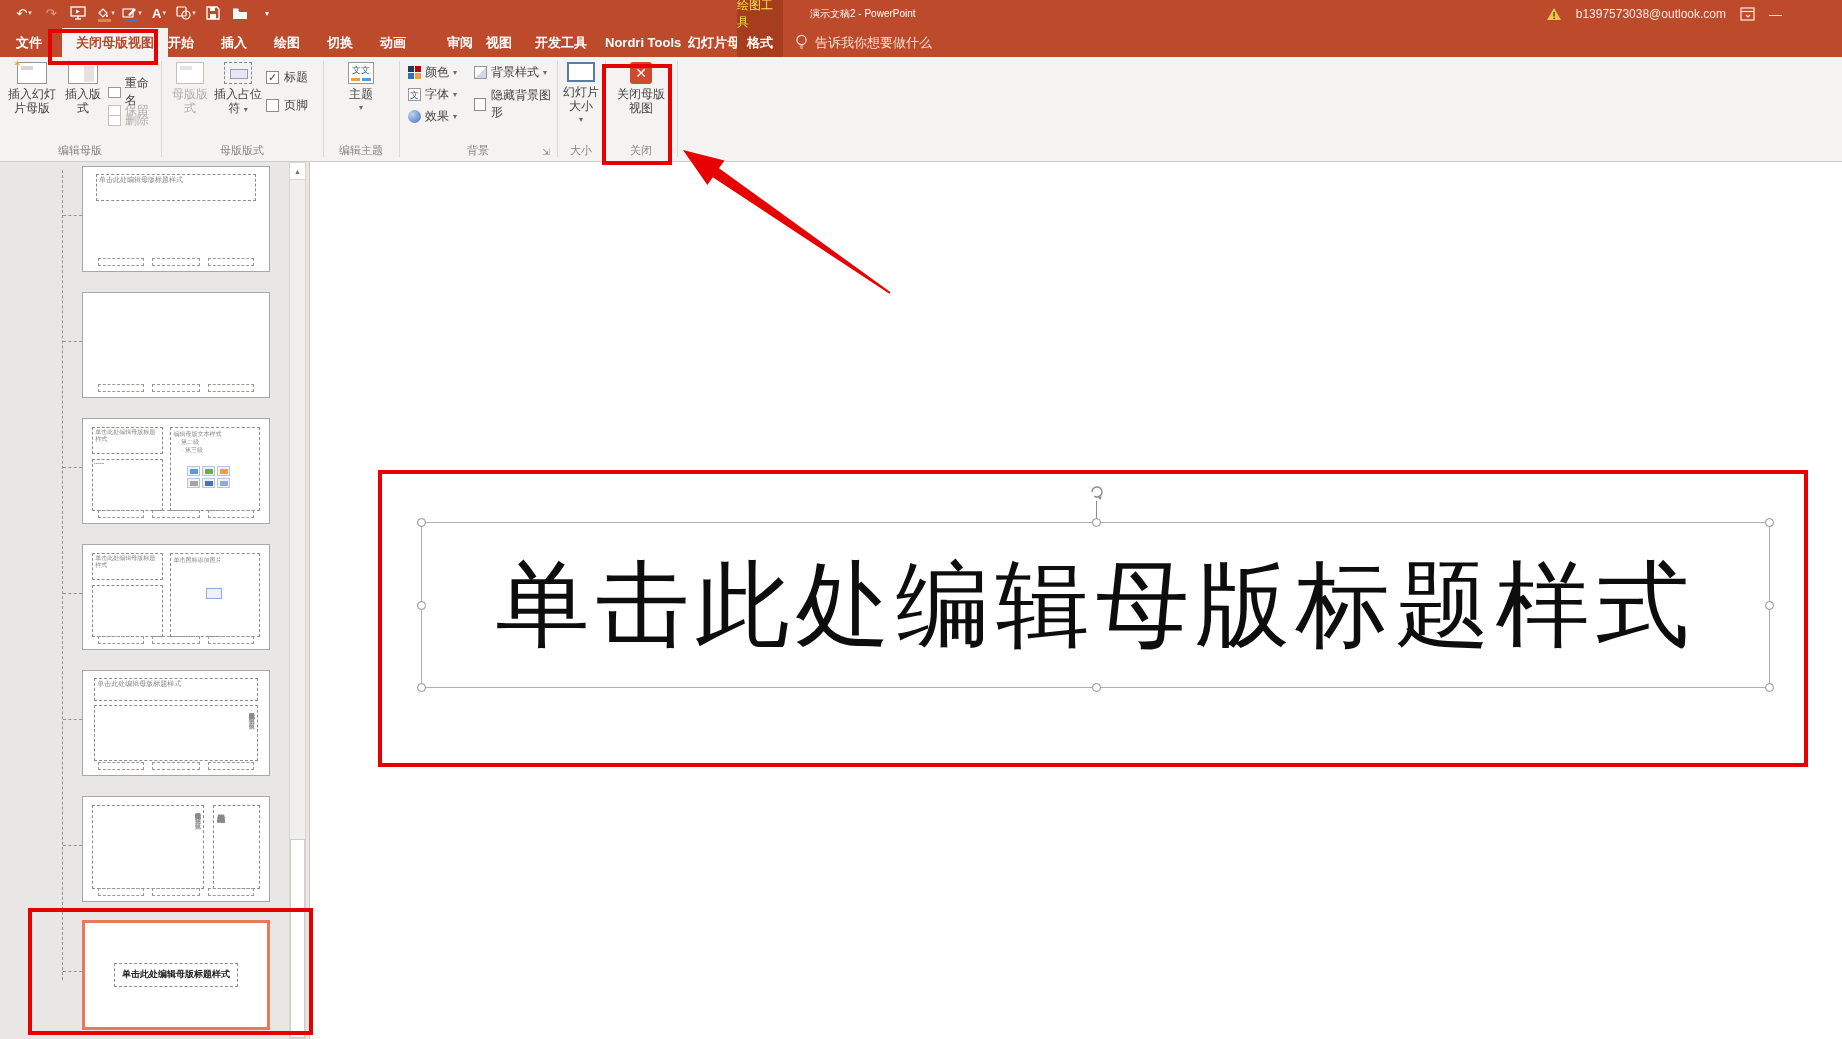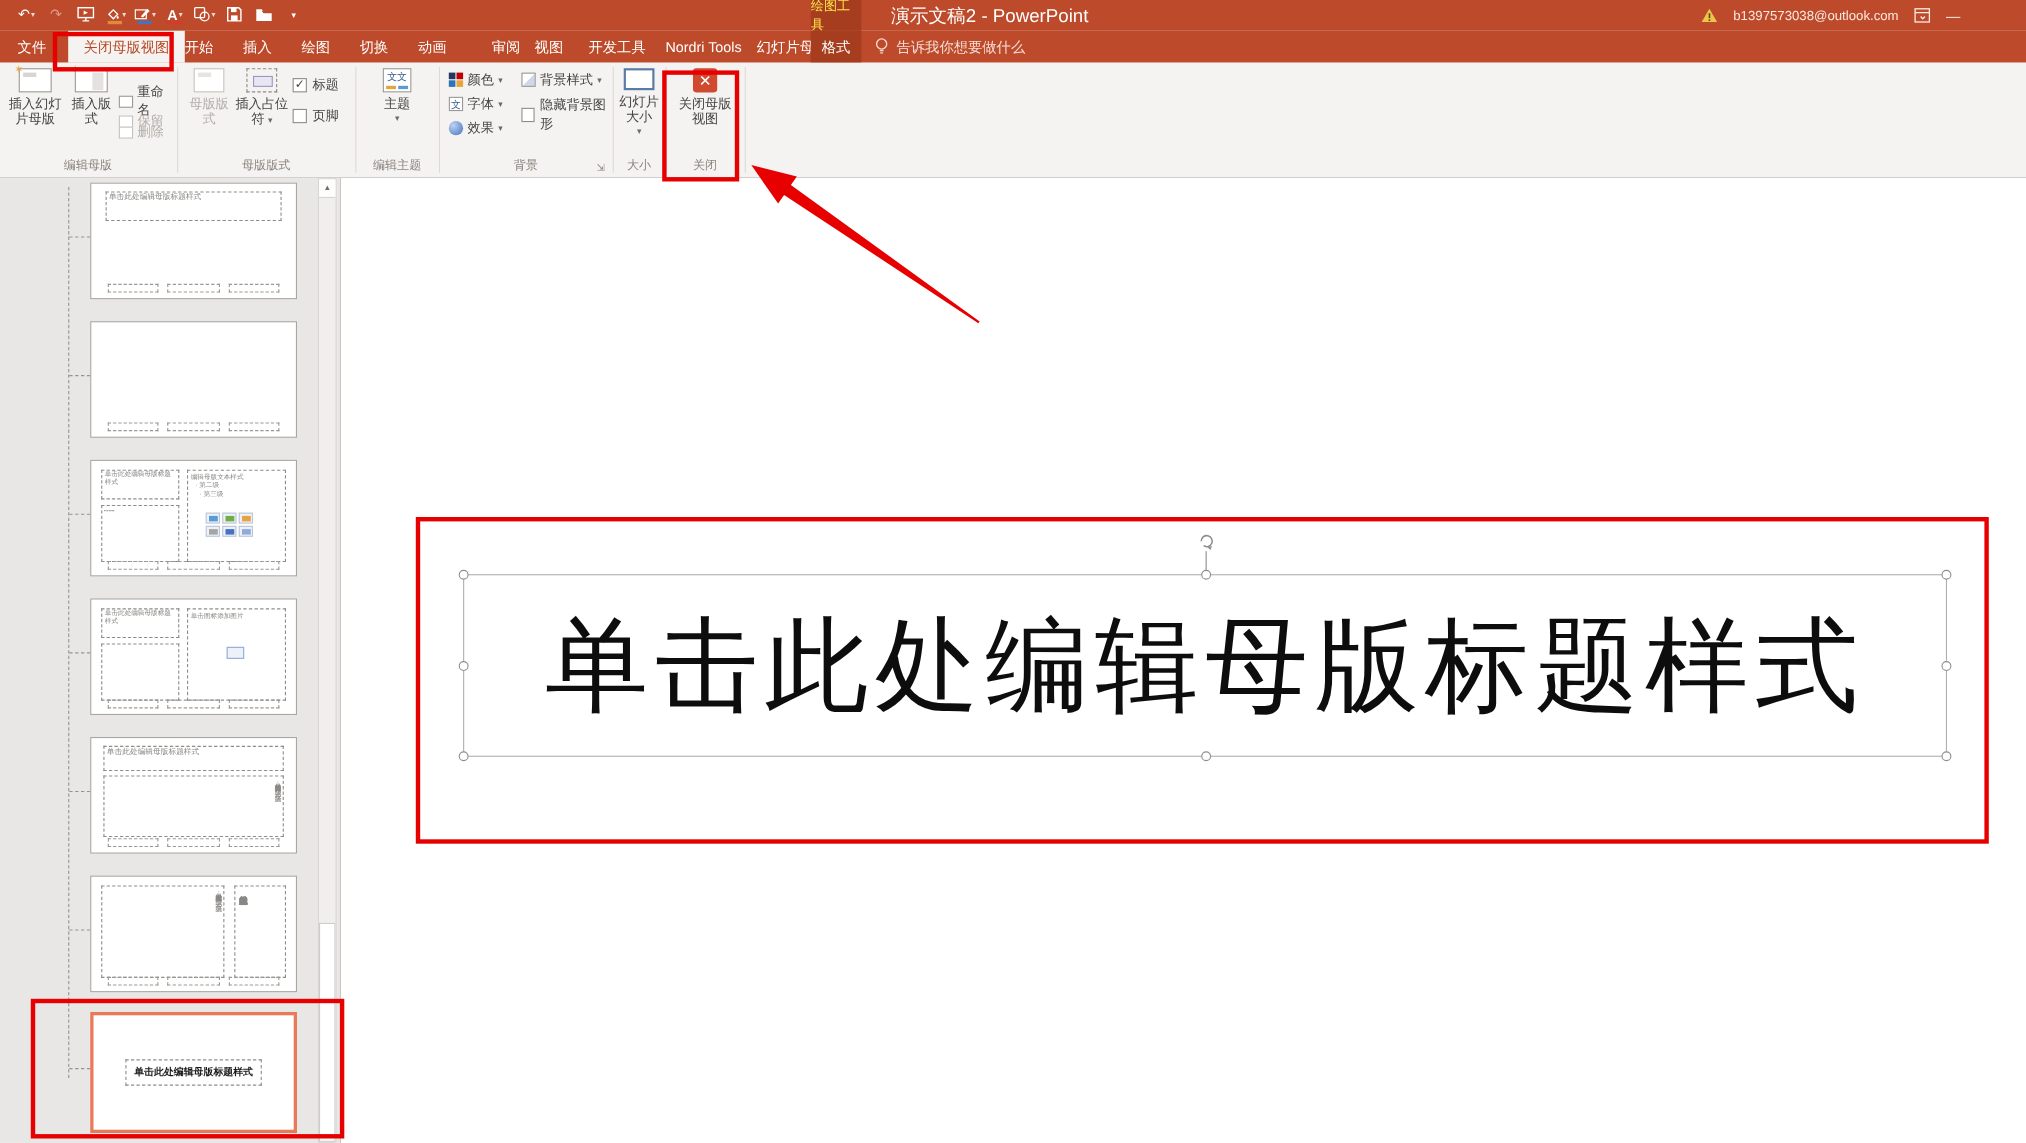--- a/index.html
+++ b/index.html
@@ -10,29 +10,29 @@
   .titlebar { position:absolute; left:0; top:0; width:1842px; height:28px; background:#bd4b2b; }
   .qat { position:absolute; left:14px; top:3px; display:flex; align-items:center; gap:7px; }
   .qat-ic { width:20px; height:20px; display:flex; align-items:center; justify-content:center;
             color:#fff; font-size:13px; position:relative; }
   .qat-ic.dim { opacity:.45; }
   .qat-ic .bar { position:absolute; left:3px; bottom:1px; width:13px; height:3px; }
   .qat-ic .dd { font-size:7px; margin-left:1px; color:#f3d9cf; }
   .ctx-header { position:absolute; left:737px; top:0; width:46px; height:28px; background:#a53d1e;
                 color:#fde047; font-size:12px; display:flex; align-items:center; justify-content:center; }
   .doc-title { position:absolute; left:810px; top:0; height:28px; display:flex; align-items:center;
-               color:#fff; font-size:17px; }
+               color:#fff; font-size:10px; }
   .tb-right { position:absolute; right:60px; top:0; height:28px; display:flex; align-items:center; gap:14px; }
   .email { color:#fbe9e2; font-size:12px; }
   .win-ic { color:#fbe9e2; font-size:13px; }
 
   
   .tabrow { position:absolute; left:0; top:28px; width:1842px; height:29px; background:#bd4b2b; }
   .tab { position:absolute; top:0; height:29px; display:flex; align-items:center;
-         color:#fff; font-size:13px; cursor:default; }
+         color:#fff; font-size:13px; cursor:default;font-weight:bold; }
   .tab.active { background:#f5f3f1; color:#b74825; padding:0 14px; }
   .tab.ctx { background:#a53d1e; width:46px; justify-content:center; left:737px;text-align:center; }
   .tellme { position:absolute; left:795px; top:0; height:29px; display:flex; align-items:center; gap:7px;
             color:#f6ddd4; font-size:13px; }
   .person-icon { position:absolute; right:8px; top:33px; }
 
   
   .ribbon { position:absolute; left:0; top:57px; width:1842px; height:105px; background:#f5f3f1;
             border-bottom:1px solid #cfcdcb; }
   .rgroup { position:absolute; top:0; height:104px; }

